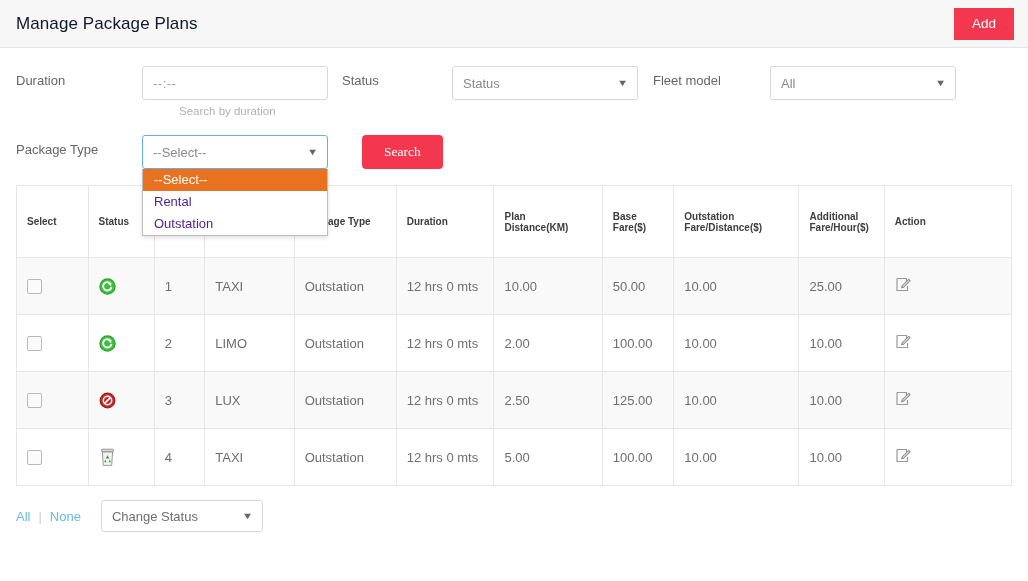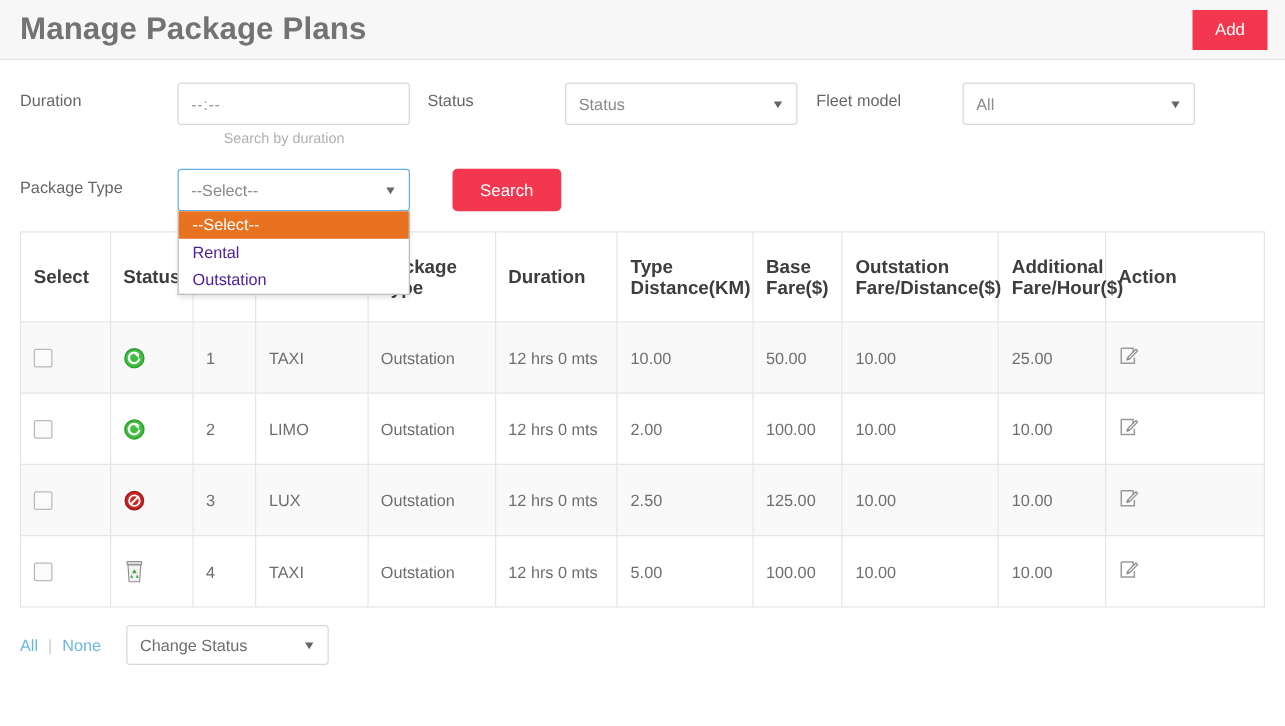--- a/index.html
+++ b/index.html
@@ -21,23 +21,23 @@
     height: 48px;
     background: #f7f7f7;
     border-bottom: 1px solid #e4e4e4;
     display: flex;
     align-items: center;
     justify-content: space-between;
     padding: 0 14px 0 16px;
     box-sizing: border-box;
   }
   .page-title {
-    font-size: 25px;
-    color: #737373;
-    font-weight: 700;
+    font-size: 17px;
+    color: #0f172a;
+    font-weight: 400;
     letter-spacing: .1px;
   }
   .btn-add {
     background: #f2374f;
     color: #ffffff;
     border: none;
     border-radius: 0;
     padding: 8px 18px;
     font-size: 13.5px;
     font-family: "Liberation Sans", sans-serif;
@@ -133,21 +133,21 @@
     color: #ffffff;
   }
 
   .btn-group { display: flex; gap: 12px; padding-left: 34px; }
   .btn-action {
     background: #f2374f;
     color: #ffffff;
     border: none;
     border-radius: 4px;
     font-size: 13.5px;
-    font-family: Liberation Sans, sans-serif;
+    font-family: Liberation Serif, serif;
     padding: 0 22px;
     height: 34px;
     cursor: pointer;
   }
 
   
   .table-wrap {
     margin: 16px 16px 0 16px;
     position: relative;
   }
@@ -157,21 +157,21 @@
     table-layout: fixed;
   }
   table.grid th, table.grid td {
     border: 1px solid #e6e6e6;
     font-weight: 400;
     text-align: left;
     vertical-align: middle;
   }
   table.grid th {
     color: #3d3d3d;
-    font-size: 15px;
+    font-size: 10px;
     font-weight: 700;
     padding: 10px 10px;
     height: 72px;
     box-sizing: border-box;
     background: #ffffff;
   }
   table.grid td {
     color: #6e6e6e;
     font-size: 13px;
     padding: 10px 10px;
@@ -291,21 +291,21 @@
 <div class="table-wrap">
   <table class="grid">
     <thead>
       <tr>
         <th class="c-select">Select</th>
         <th class="c-status">Status</th>
         <th class="c-sno">S.No</th>
         <th class="c-fleet">Fleet model</th>
         <th class="c-pkg">Package Type</th>
         <th class="c-dur">Duration</th>
-        <th class="c-plandist">Type Distance(KM)</th>
+        <th class="c-plandist">Plan Distance(KM)</th>
         <th class="c-basefare">Base Fare($)</th>
         <th class="c-addfd">Outstation Fare/Distance($)</th>
         <th class="c-addfh">Additional Fare/Hour($)</th>
         <th class="c-action">Action</th>
       </tr>
     </thead>
     <tbody>
 
       <tr>
         <td class="c-select">

